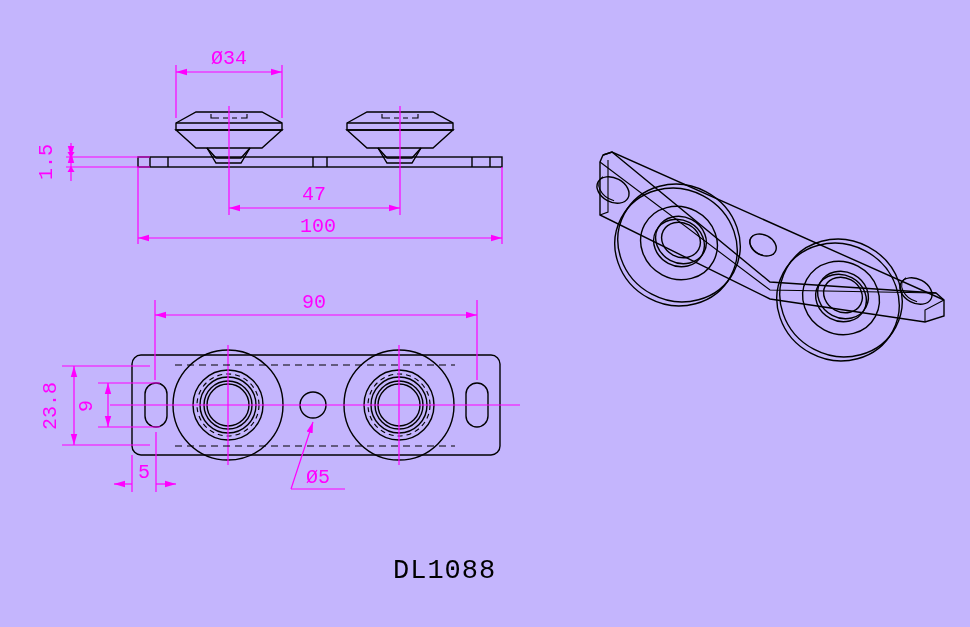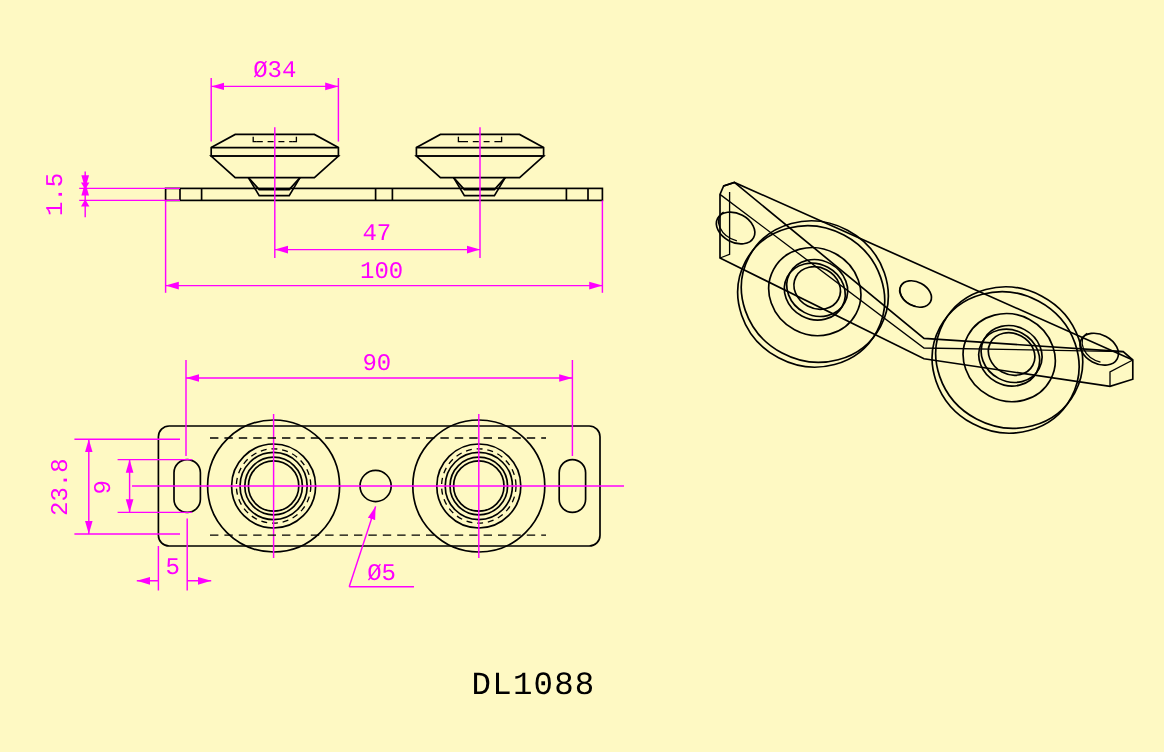--- a/index.html
+++ b/index.html
@@ -1,19 +1,19 @@
 <!DOCTYPE html>
 <html><head>
 <meta charset="utf-8">
 <title>Technical Drawing</title>
 <style>
   html,body{margin:0;padding:0;background:#ffffff;}
   body{width:970px;height:627px;overflow:hidden;
        font-family:"Liberation Sans",sans-serif;}
-  #sheet{position:relative;width:970px;height:627px;background:#fef9c3;}
+  #sheet{position:relative;width:970px;height:627px;background:#c4b5fd;}
   svg{display:block;}
   .partno{font-family:"Liberation Mono",monospace;font-size:27px;fill:#000000;letter-spacing:1px;}
   .dimtxt{font-family:"Liberation Mono",monospace;font-size:20px;fill:#FF00FF;}
 </style>
 </head>
 <body>
 
 <div id="sheet">
 <svg width="970" height="627" viewBox="0 0 970 627">
 

